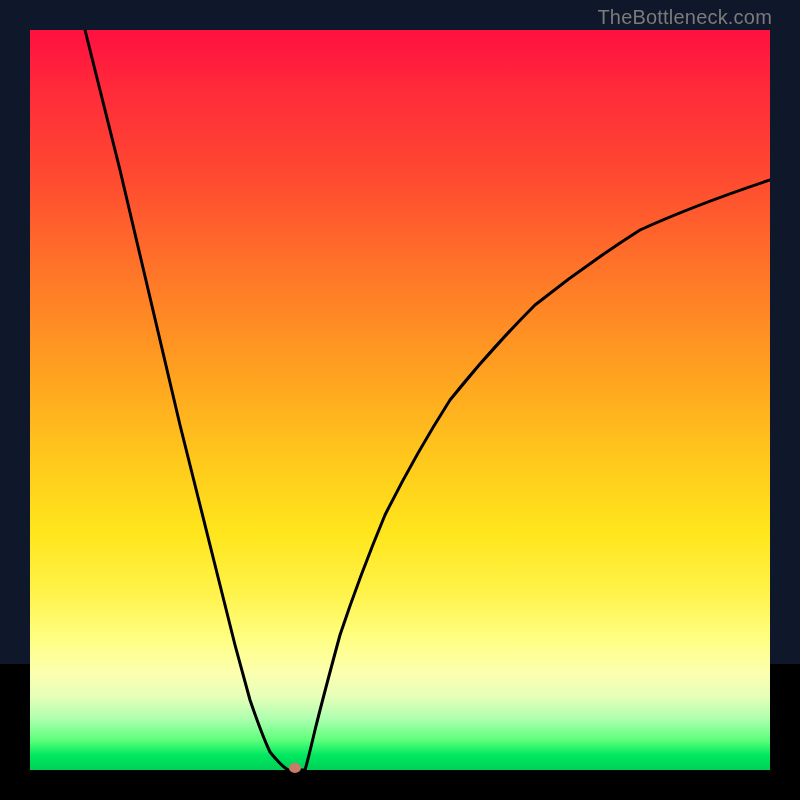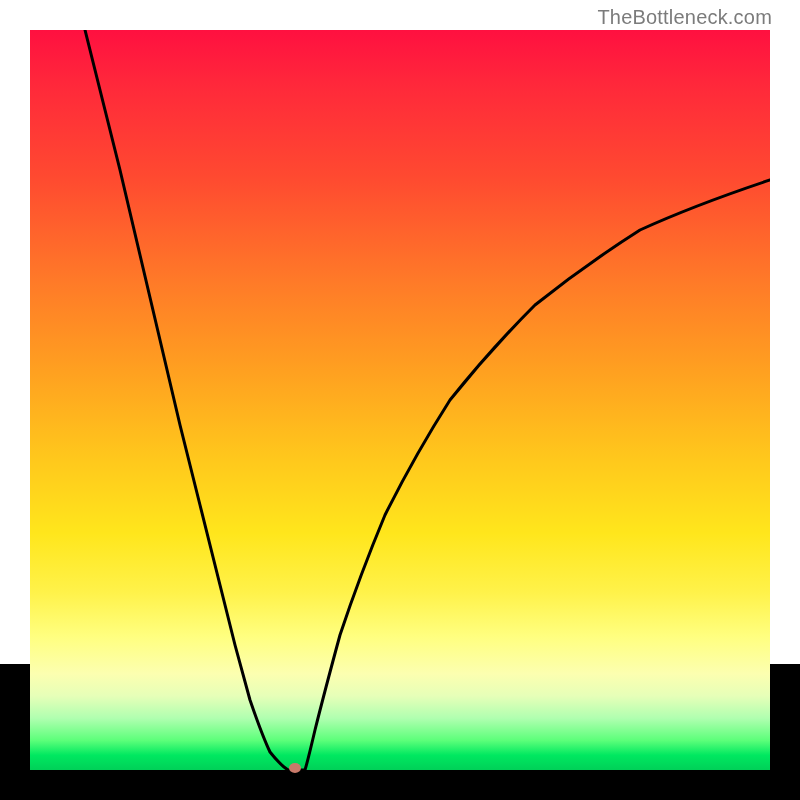--- a/index.html
+++ b/index.html
@@ -8,21 +8,21 @@
     width: 800px;
     height: 800px;
     background: #000;
     font-family: Arial, Helvetica, sans-serif;
     overflow: hidden;
   }
   .frame {
     position: relative;
     width: 800px;
     height: 664px;
-    background: #ffffff;
+    background: #0f172a;
     text-align: center;
   }
   .plot-area {
     position: absolute;
     left: 30px;
     top: 30px;
     width: 740px;
     height: 740px;
     
     background: linear-gradient(

